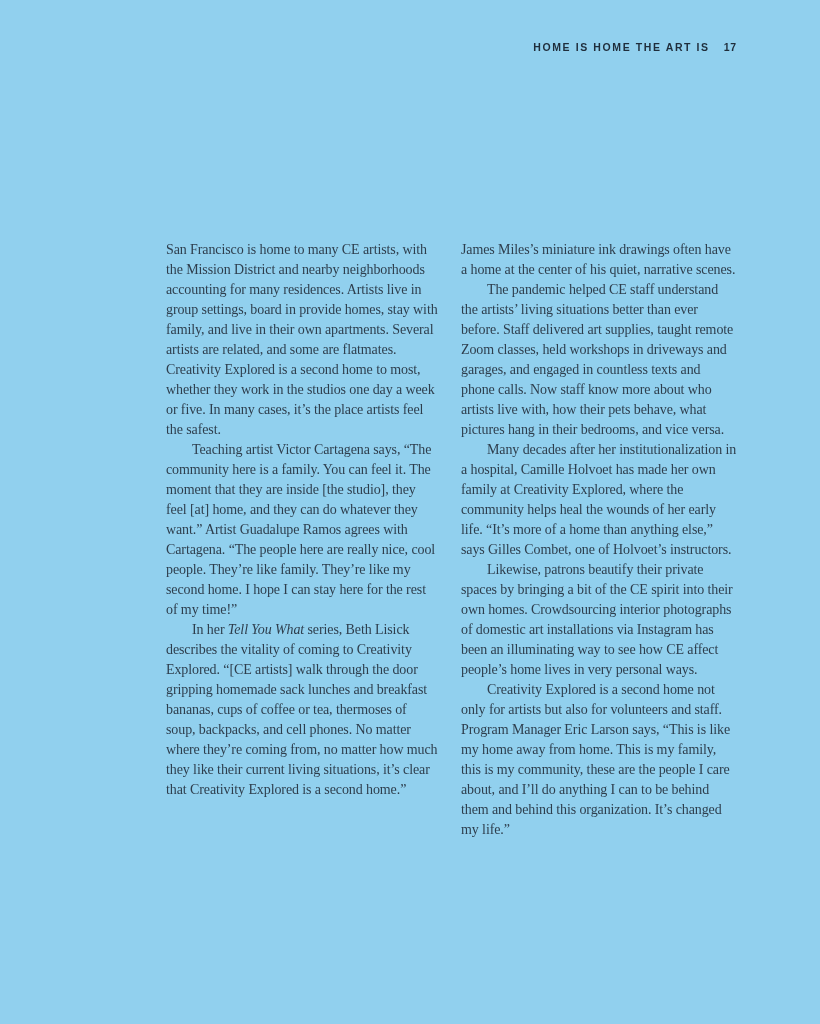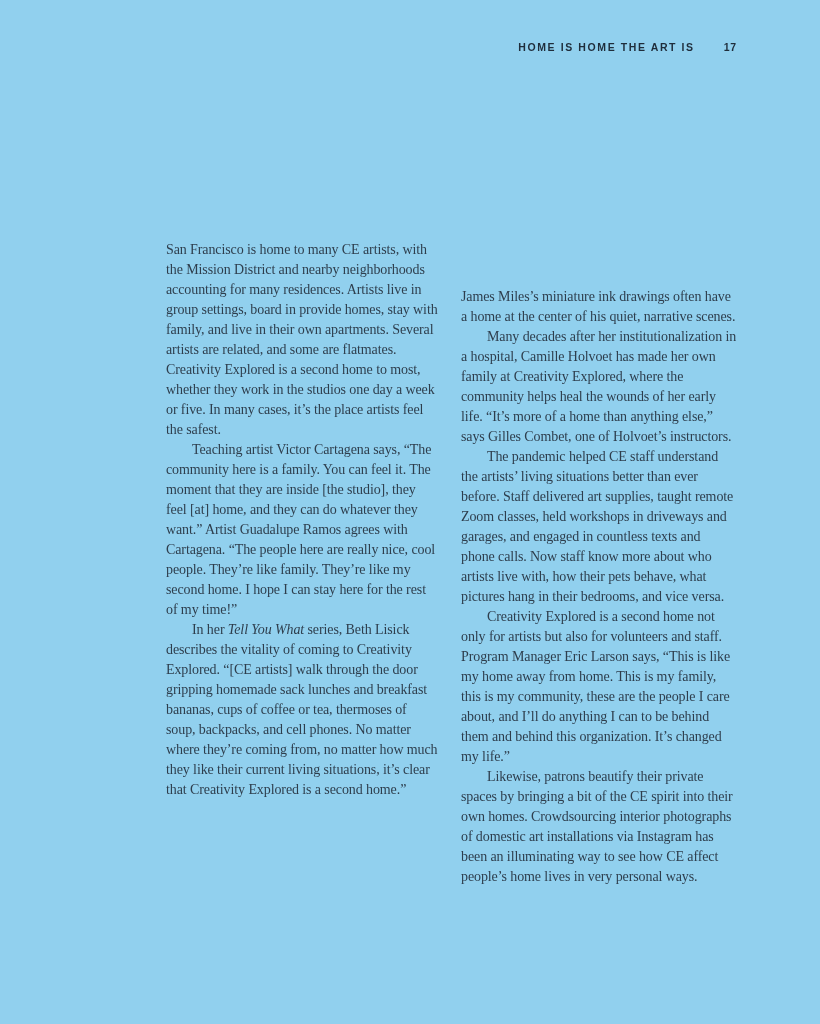--- a/index.html
+++ b/index.html
@@ -18,38 +18,38 @@
     position: absolute;
     top: 41px; left: 0; width: 737px;
     text-align: right;
     font-family: "Liberation Sans", sans-serif;
     font-weight: bold;
     font-size: 10.5px;
     letter-spacing: 1.6px;
     color: #1F2D3B;
   }
   .running-header .pagenum {
-    margin-left: 29px;
+    margin-left: 14px;
     letter-spacing: 0.8px;
   }
   .columns {
     position: absolute;
     left: 166px; top: 240px;
     display: flex;
     gap: 23px;
   }
   .col {
     color: #2E3E4D;
     font-size: 14px;
     line-height: 20px;
     letter-spacing: -0.1px;
     text-align: left;
   }
   .col-left  { width: 272px; }
-  .col-right { width: 276px; margin-top: 47px; }
+  .col-right { width: 276px; }
   .col p { margin: 0; text-indent: 26px; }
   .col p.noindent { text-indent: 0; }
   .col em { font-style: italic; }
 </style>
 </head>
 <body>
 
 <div class="page">
 
   <header class="running-header">
@@ -59,21 +59,21 @@
   <main class="columns">
 
     <div class="col col-left">
       <p class="noindent">San Francisco is home to many CE artists, with the Mission District and nearby neighborhoods accounting for many residences. Artists live in group settings, board in provide homes, stay with family, and live in their own apartments. Several artists are related, and some are flatmates. Creativity Explored is a second home to most, whether they work in the studios one day a week or five. In many cases, it’s the place artists feel the safest.</p>
       <p>Teaching artist Victor Cartagena says, “The community here is a family. You can feel it. The moment that they are inside [the studio], they feel [at] home, and they can do whatever they want.” Artist Guadalupe Ramos agrees with Cartagena. “The people here are really nice, cool people. They’re like family. They’re like my second home. I hope I can stay here for the rest of my time!”</p>
       <p><span>In her </span><em>Tell You What</em><span> series, Beth Lisick describes the vitality of coming to Creativity Explored. “[CE artists] walk through the door gripping homemade sack lunches and breakfast bananas, cups of coffee or tea, thermoses of soup, backpacks, and cell phones. No matter where they’re coming from, no matter how much they like their current living situations, it’s clear that Creativity Explored is a second home.”</span></p>
     </div>
 
     <div class="col col-right">
       <p class="noindent">James Miles’s miniature ink drawings often have a home at the center of his quiet, narrative scenes.</p>
+      <p>The pandemic helped CE staff understand the artists’ living situations better than ever before. Staff delivered art supplies, taught remote Zoom classes, held workshops in driveways and garages, and engaged in countless texts and phone calls. Now staff know more about who artists live with, how their pets behave, what pictures hang in their bedrooms, and vice versa.</p>
       <p>Many decades after her institutionalization in a hospital, Camille Holvoet has made her own family at Creativity Explored, where the community helps heal the wounds of her early life. “It’s more of a home than anything else,” says Gilles Combet, one of Holvoet’s instructors.</p>
-      <p>The pandemic helped CE staff understand the artists’ living situations better than ever before. Staff delivered art supplies, taught remote Zoom classes, held workshops in driveways and garages, and engaged in countless texts and phone calls. Now staff know more about who artists live with, how their pets behave, what pictures hang in their bedrooms, and vice versa.</p>
+      <p>Likewise, patrons beautify their private spaces by bringing a bit of the CE spirit into their own homes. Crowdsourcing interior photographs of domestic art installations via Instagram has been an illuminating way to see how CE affect people’s home lives in very personal ways.</p>
       <p>Creativity Explored is a second home not only for artists but also for volunteers and staff. Program Manager Eric Larson says, “This is like my home away from home. This is my family, this is my community, these are the people I care about, and I’ll do anything I can to be behind them and behind this organization. It’s changed my life.”</p>
-      <p>Likewise, patrons beautify their private spaces by bringing a bit of the CE spirit into their own homes. Crowdsourcing interior photographs of domestic art installations via Instagram has been an illuminating way to see how CE affect people’s home lives in very personal ways.</p>
     </div>
 
   </main>
 
 </div>
 
 </body></html>

